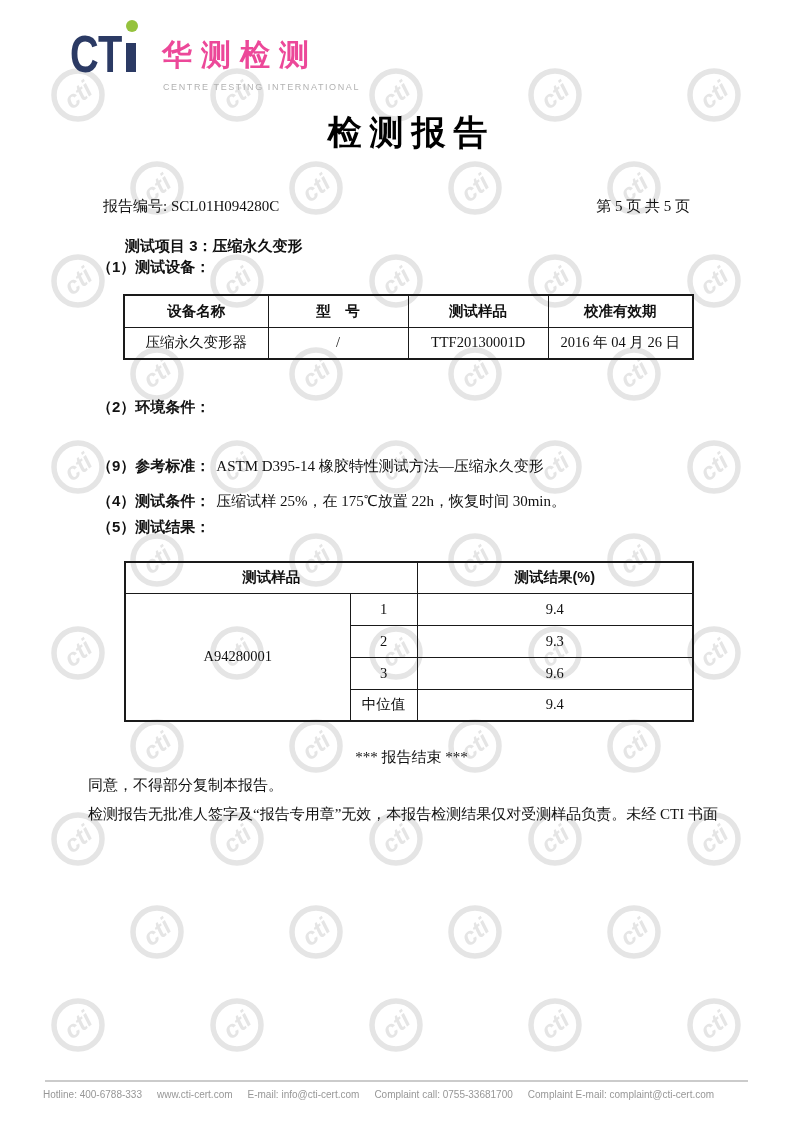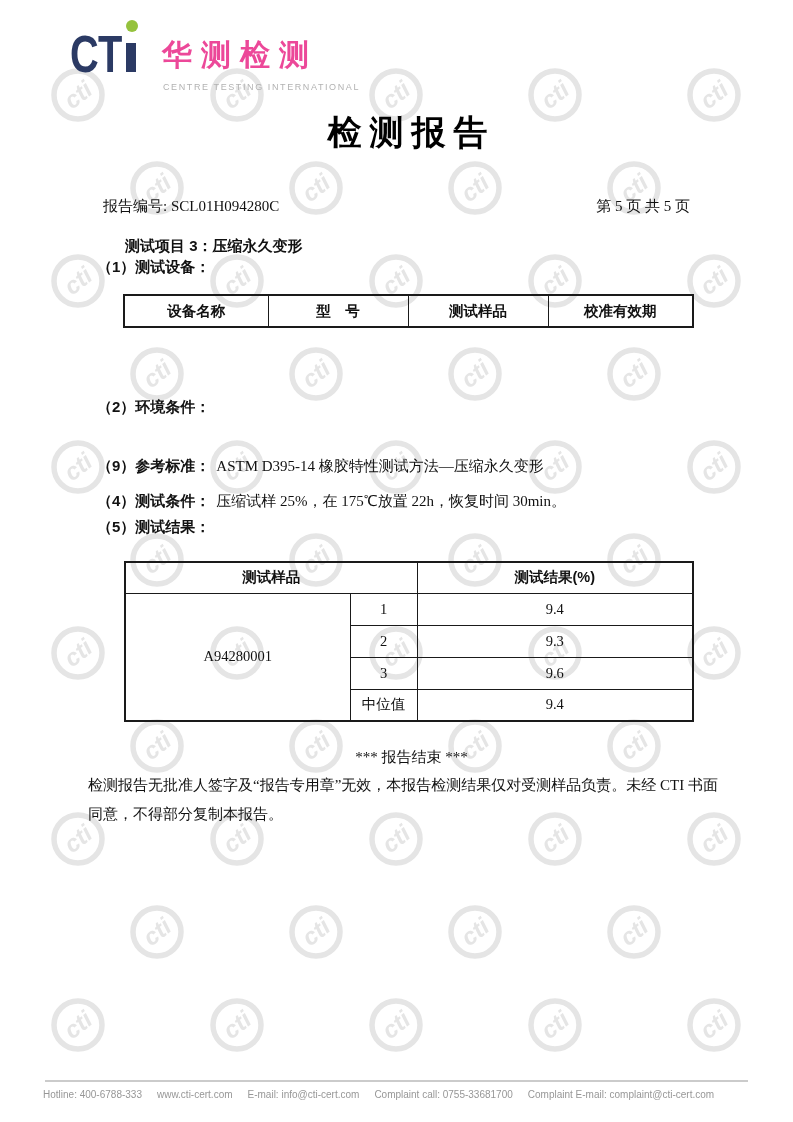--- a/index.html
+++ b/index.html
@@ -296,20 +296,26 @@
         </colgroup>
       <thead>
           <tr>
             <th>设备名称</th>
             <th>型　号</th>
             <th>测试样品</th>
             <th>校准有效期</th>
           </tr>
         </thead>
       <tbody>
+          <tr>
+            <td>压缩永久变形器</td>
+            <td>/</td>
+            <td>TTF20130001D</td>
+            <td>2016 年 04 月 26 日</td>
+          </tr>
         </tbody>
     </table>
 
     <div class="lab lab2 hei">（2）环境条件：</div>
 
     <div class="inline-line lab3">
       <span class="hei">（9）参考标准：</span><span class="val">ASTM D395-14 橡胶特性测试方法—压缩永久变形</span>
     </div>
 
     <div class="inline-line lab4">
@@ -347,22 +353,22 @@
           <tr>
             <td>中位值</td>
             <td>9.4</td>
           </tr>
         </tbody>
     </table>
 
     <div class="end-note">*** 报告结束 ***</div>
 
     <div class="disclaimer">
+      <div>同意，不得部分复制本报告。</div>
       <div>检测报告无批准人签字及“报告专用章”无效，本报告检测结果仅对受测样品负责。未经 CTI 书面</div>
-      <div>同意，不得部分复制本报告。</div>
     </div>
 
     <div class="footer-rule"></div>
     <div class="footer">
         <span>Hotline: 400-6788-333</span>
         <span>www.cti-cert.com</span>
         <span>E-mail: info@cti-cert.com</span>
         <span>Complaint call: 0755-33681700</span>
         <span>Complaint E-mail: complaint@cti-cert.com</span>
       </div>

